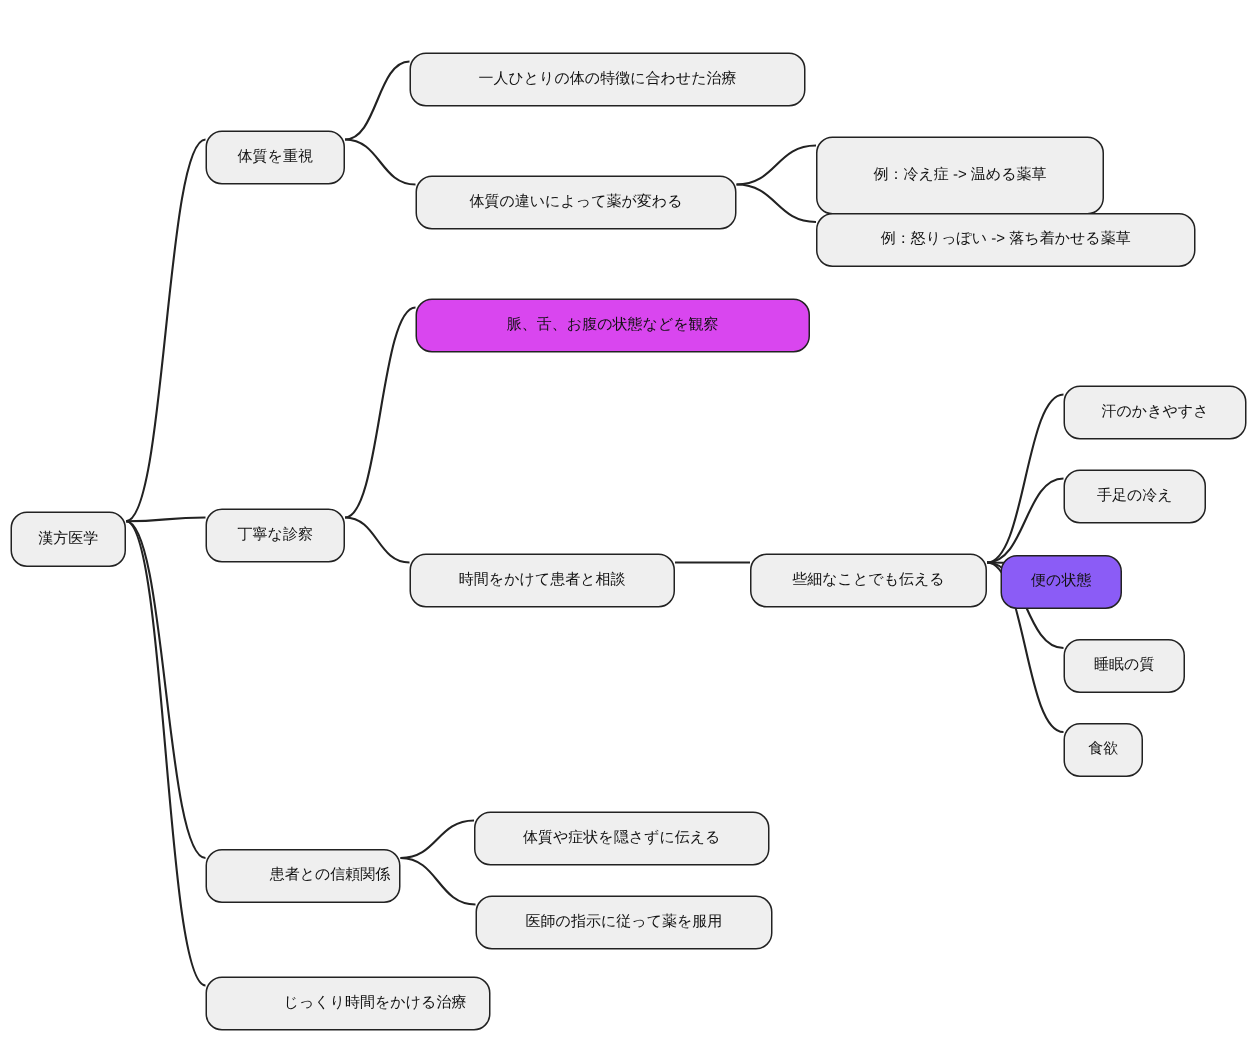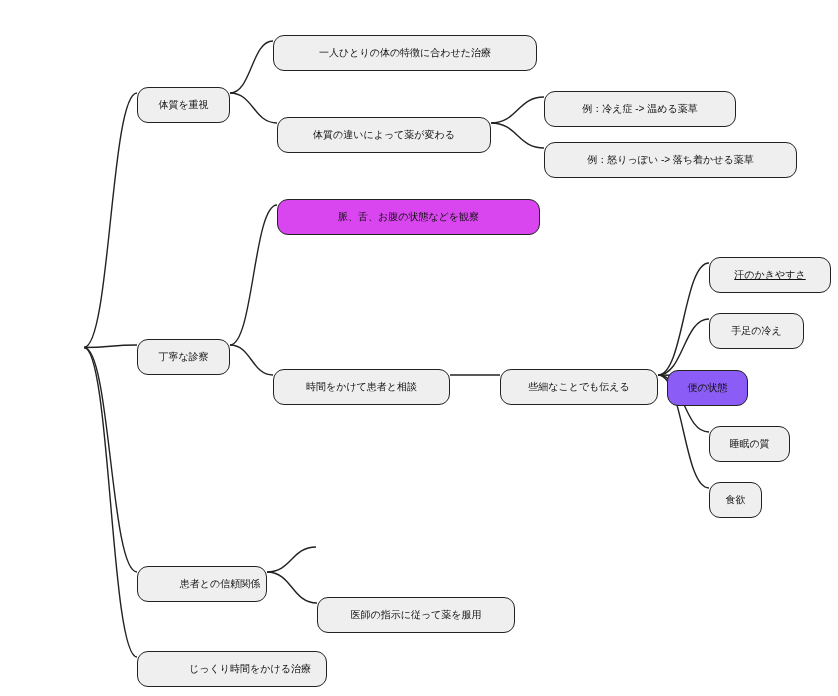--- a/index.html
+++ b/index.html
@@ -57,30 +57,32 @@
       <path d="M 658 375 C 683.5 375, 683.5 319, 709 319" fill="none" stroke="#222222" stroke-width="1.4"></path>
       <path d="M 658 375 C 683.5 375, 683.5 376, 709 376" fill="none" stroke="#222222" stroke-width="1.4"></path>
       <path d="M 658 375 C 683.5 375, 683.5 432, 709 432" fill="none" stroke="#222222" stroke-width="1.4"></path>
       <path d="M 658 375 C 683.5 375, 683.5 488, 709 488" fill="none" stroke="#222222" stroke-width="1.4"></path>
       <path d="M 84 347.5 C 110.5 347.5, 110.5 572, 137 572" fill="none" stroke="#222222" stroke-width="1.4"></path>
       <path d="M 267 572 C 291.5 572, 291.5 547, 316 547" fill="none" stroke="#222222" stroke-width="1.4"></path>
       <path d="M 267 572 C 292 572, 292 603, 317 603" fill="none" stroke="#222222" stroke-width="1.4"></path>
       <path d="M 84 347.5 C 110.5 347.5, 110.5 657, 137 657" fill="none" stroke="#222222" stroke-width="1.4"></path>
     </svg>
 
+<div class="node" style="left: 7px; top: 329px; width: 77px; height: 37px; background: rgb(239, 239, 239); border-color: rgb(34, 34, 34); color: rgb(17, 17, 17);">漢方医学</div>
     <div class="node" style="left: 137px; top: 75px; width: 93px; height: 36px; background: rgb(239, 239, 239); border-color: rgb(34, 34, 34); color: rgb(17, 17, 17);">体質を重視</div>
     <div class="node" style="left: 273px; top: 23px; width: 264px; height: 36px; background: rgb(239, 239, 239); border-color: rgb(34, 34, 34); color: rgb(17, 17, 17);">一人ひとりの体の特徴に合わせた治療</div>
     <div class="node" style="left: 277px; top: 105px; width: 214px; height: 36px; background: rgb(239, 239, 239); border-color: rgb(34, 34, 34); color: rgb(17, 17, 17);">体質の違いによって薬が変わる</div>
-    <div class="node" style="left: 544px; top: 79px; width: 192px; height: 36px; background: rgb(239, 239, 239); border-color: rgb(34, 34, 34); color: rgb(17, 17, 17);">例：冷え症 -&gt; 温める薬草</div>
+    <div class="node" style="left: 544px; top: 79px; width: 192px; height: 52px; background: rgb(239, 239, 239); border-color: rgb(34, 34, 34); color: rgb(17, 17, 17);">例：冷え症 -&gt; 温める薬草</div>
     <div class="node" style="left: 544px; top: 130px; width: 253px; height: 36px; background: rgb(239, 239, 239); border-color: rgb(34, 34, 34); color: rgb(17, 17, 17);">例：怒りっぽい -&gt; 落ち着かせる薬草</div>
     <div class="node" style="left: 137px; top: 327px; width: 93px; height: 36px; background: rgb(239, 239, 239); border-color: rgb(34, 34, 34); color: rgb(17, 17, 17);">丁寧な診察</div>
     <div class="node" style="left: 277px; top: 187px; width: 263px; height: 36px; background: #d946ef; border-color: rgb(34, 34, 34); color: rgb(17, 17, 17);">脈、舌、お腹の状態などを観察</div>
     <div class="node" style="left: 273px; top: 357px; width: 177px; height: 36px; background: rgb(239, 239, 239); border-color: rgb(34, 34, 34); color: rgb(17, 17, 17);">時間をかけて患者と相談</div>
     <div class="node" style="left: 500px; top: 357px; width: 158px; height: 36px; background: rgb(239, 239, 239); border-color: rgb(34, 34, 34); color: rgb(17, 17, 17);">些細なことでも伝える</div>
-    <div class="node" style="left: 709px; top: 245px; width: 122px; height: 36px; background: rgb(239, 239, 239); border-color: rgb(34, 34, 34); color: rgb(17, 17, 17); text-decoration: underline;">汗のかきやすさ</div>
+    <div class="node" style="left: 709px; top: 245px; width: 122px; height: 36px; background: rgb(239, 239, 239); border-color: rgb(34, 34, 34); color: rgb(17, 17, 17);">汗のかきやすさ</div>
     <div class="node" style="left: 709px; top: 301px; width: 95px; height: 36px; background: rgb(239, 239, 239); border-color: rgb(34, 34, 34); color: rgb(17, 17, 17);">手足の冷え</div>
     <div class="node" style="left: 667px; top: 358px; width: 81px; height: 36px; background: #8b5cf6; border-color: rgb(34, 34, 34); color: rgb(17, 17, 17);">便の状態</div>
     <div class="node" style="left: 709px; top: 414px; width: 81px; height: 36px; background: rgb(239, 239, 239); border-color: rgb(34, 34, 34); color: rgb(17, 17, 17);">睡眠の質</div>
     <div class="node" style="left: 709px; top: 470px; width: 53px; height: 36px; background: rgb(239, 239, 239); border-color: rgb(34, 34, 34); color: rgb(17, 17, 17);">食欲</div>
     <div class="node" style="left: 137px; top: 554px; width: 130px; height: 36px; background: rgb(239, 239, 239); border-color: rgb(34, 34, 34); color: rgb(17, 17, 17); padding-left: 36px;">患者との信頼関係</div>
+    <div class="node" style="left: 316px; top: 529px; width: 197px; height: 36px; background: rgb(239, 239, 239); border-color: rgb(34, 34, 34); color: rgb(17, 17, 17);">体質や症状を隠さずに伝える</div>
     <div class="node" style="left: 317px; top: 585px; width: 198px; height: 36px; background: rgb(239, 239, 239); border-color: rgb(34, 34, 34); color: rgb(17, 17, 17);">医師の指示に従って薬を服用</div>
     <div class="node" style="left: 137px; top: 639px; width: 190px; height: 36px; background: rgb(239, 239, 239); border-color: rgb(34, 34, 34); color: rgb(17, 17, 17); padding-left: 36px;">じっくり時間をかける治療</div>
   </div>
 
 </body></html>

